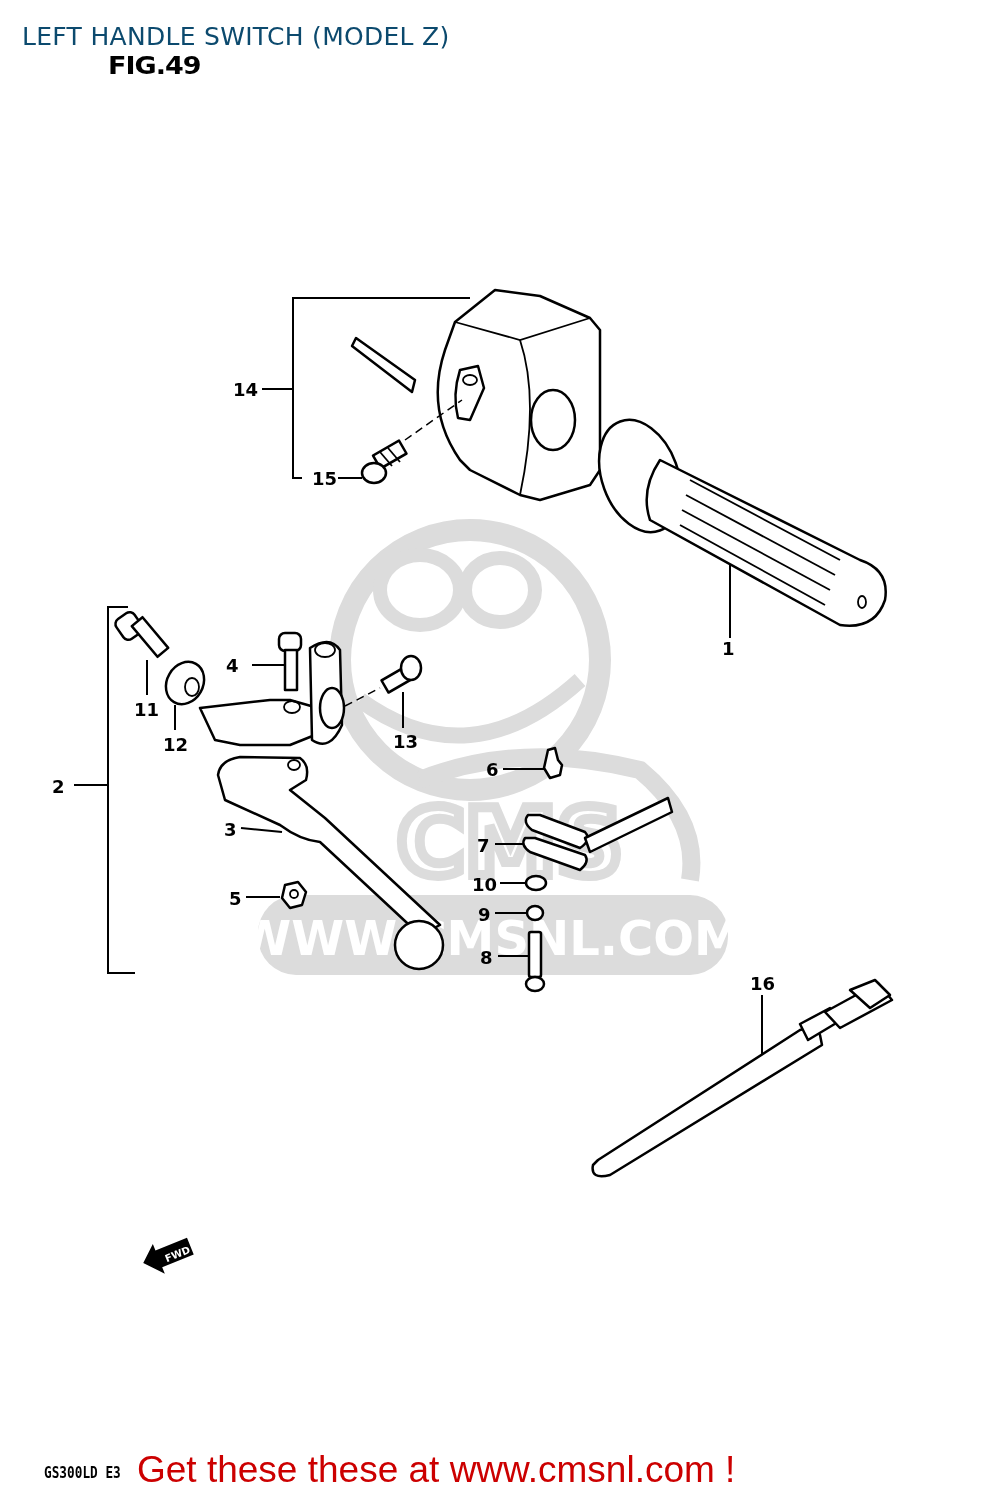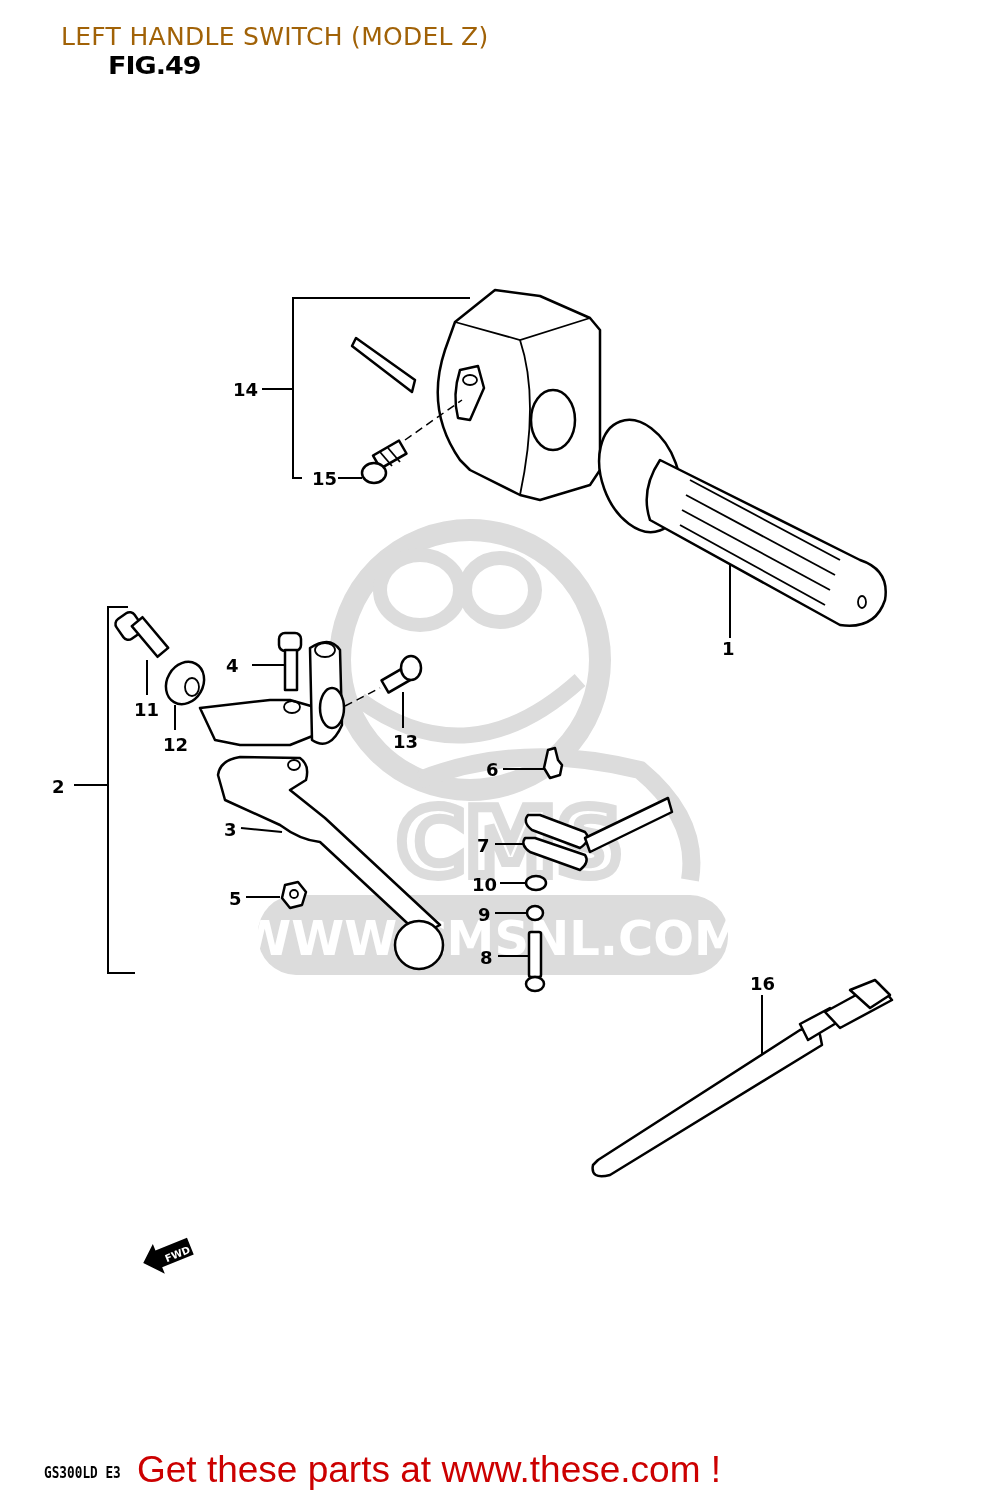--- a/index.html
+++ b/index.html
@@ -1,17 +1,17 @@
 <!DOCTYPE html>
 <html><head>
 <meta charset="utf-8">
 <style>
   html, body { margin: 0; padding: 0; background: #ffffff; }
   body { width: 989px; height: 1500px; position: relative; overflow: hidden; font-family: "Liberation Sans", sans-serif; }
-  .page-title { position: absolute; left: 22px; top: 22px; font-size: 25px; color: #a16207; letter-spacing: 0.3px; font-family: "DejaVu Sans", sans-serif; font-weight: normal; margin-left: 39px; }
+  .page-title { position: absolute; left: 22px; top: 22px; font-size: 25px; color: #0c4a6e; letter-spacing: 0.3px; font-family: "DejaVu Sans", sans-serif; font-weight: normal; }
   .fig-label { position: absolute; left: 108px; top: 50px; font-size: 27px; font-weight: bold; color: #000; font-family: "DejaVu Sans", sans-serif; letter-spacing: -1px; transform: scaleY(0.9); }
   .model-code { position: absolute; left: 44px; top: 1464px; font-size: 15px; font-weight: bold; color: #000; font-family: "DejaVu Sans Mono", monospace; transform: scaleX(0.85); transform-origin: left; }
   .promo { position: absolute; left: 137px; top: 1449px; font-size: 37px; color: #cc0000; font-family: "Liberation Sans", sans-serif; white-space: nowrap; }
   svg.diagram { position: absolute; left: 0; top: 0; }
   .callout { font-family: "DejaVu Sans", sans-serif; font-weight: bold; font-size: 18px; fill: #000; }
   .wm-text { font-family: "DejaVu Sans", sans-serif; font-weight: bold; font-size: 48px; fill: #ffffff; }
   .part { fill: #fff; stroke: #000; stroke-width: 2.5; stroke-linejoin: round; stroke-linecap: round; }
   .thin { fill: none; stroke: #000; stroke-width: 1.8; }
   .lead { fill: none; stroke: #000; stroke-width: 2; }
   .dash { fill: none; stroke: #000; stroke-width: 1.5; stroke-dasharray: 8 5; }
@@ -164,13 +164,13 @@
   <text class="callout" x="312" y="485">15</text>
   <text class="callout" x="750" y="990">16</text>
 
   <g transform="translate(138 1250) rotate(-22)">
     <path d="M0 14 L16 0 L16 7 L50 7 L50 25 L16 25 L16 32 Z" fill="#000"></path>
     <text x="22" y="22" font-family="DejaVu Sans, sans-serif" font-size="10" font-weight="bold" fill="#fff">FWD</text>
   </g>
 </svg>
 
 <div class="model-code">GS300LD E3</div>
-<div class="promo">Get these parts at www.these.com !</div>
+<div class="promo">Get these these at www.cmsnl.com !</div>
 
 </body></html>

